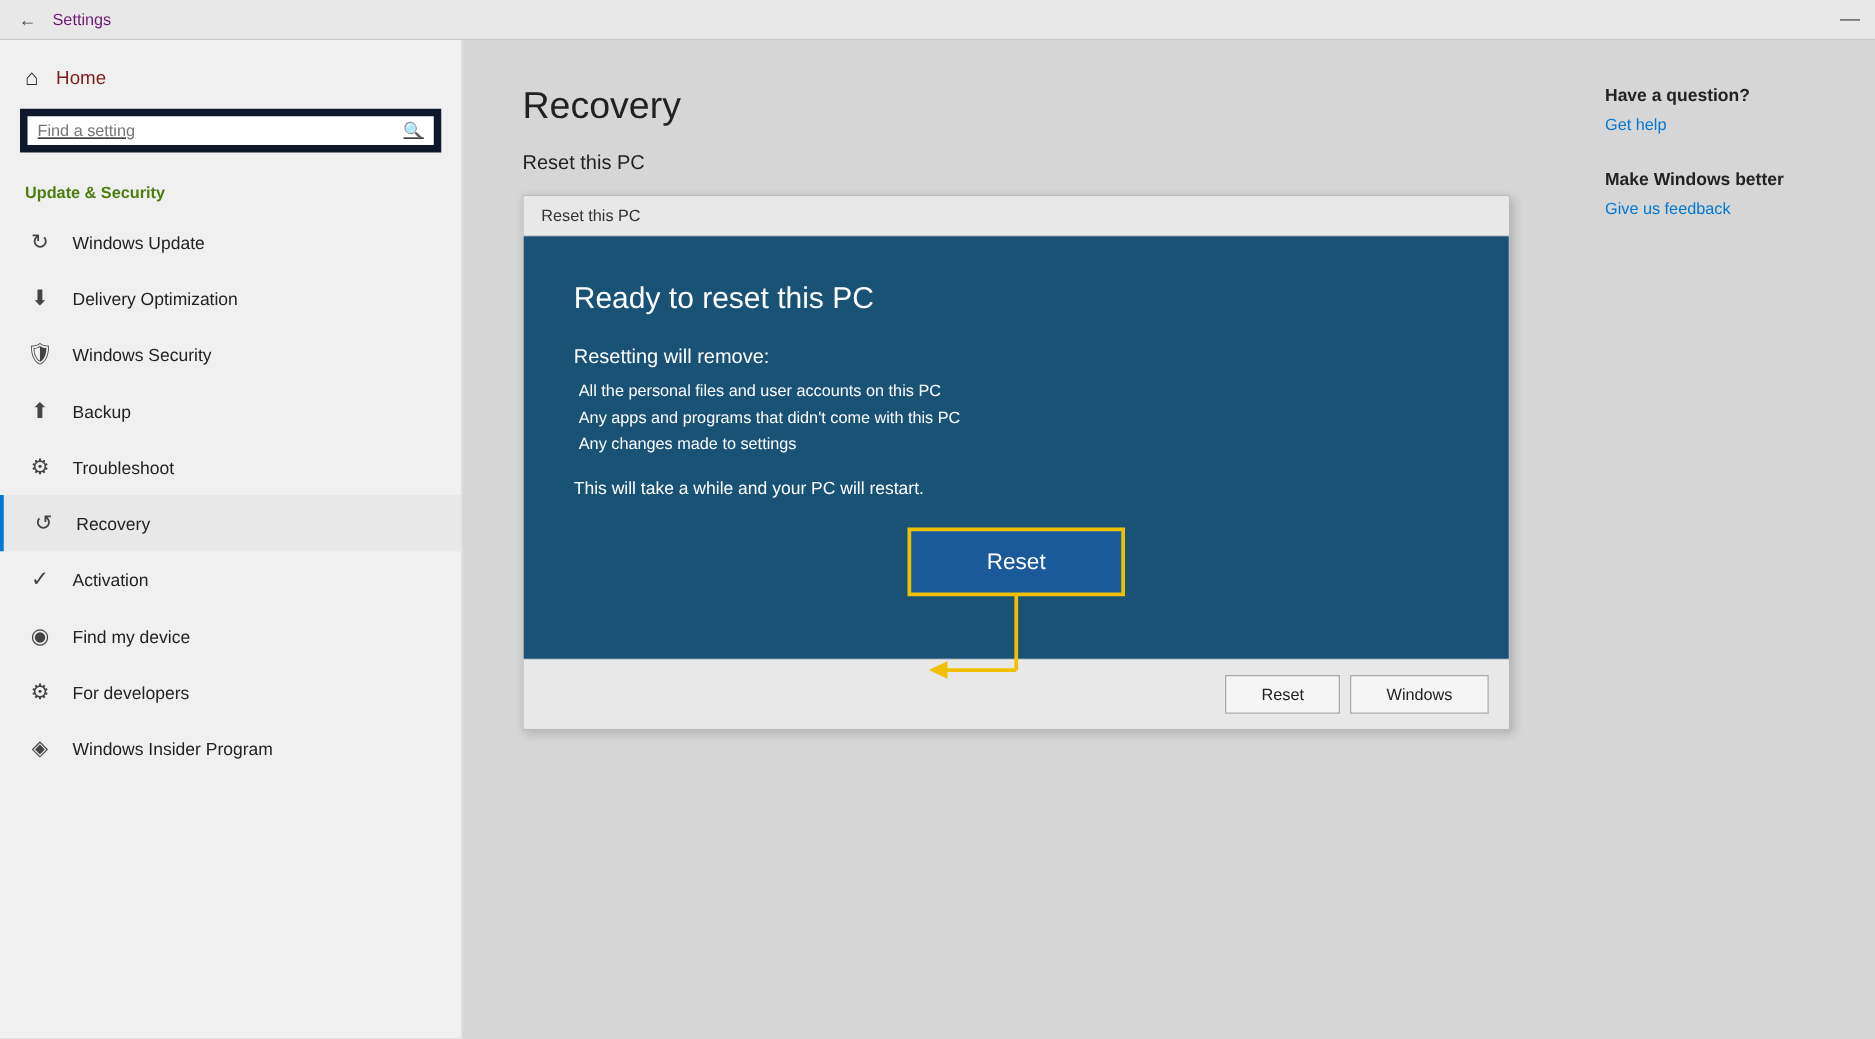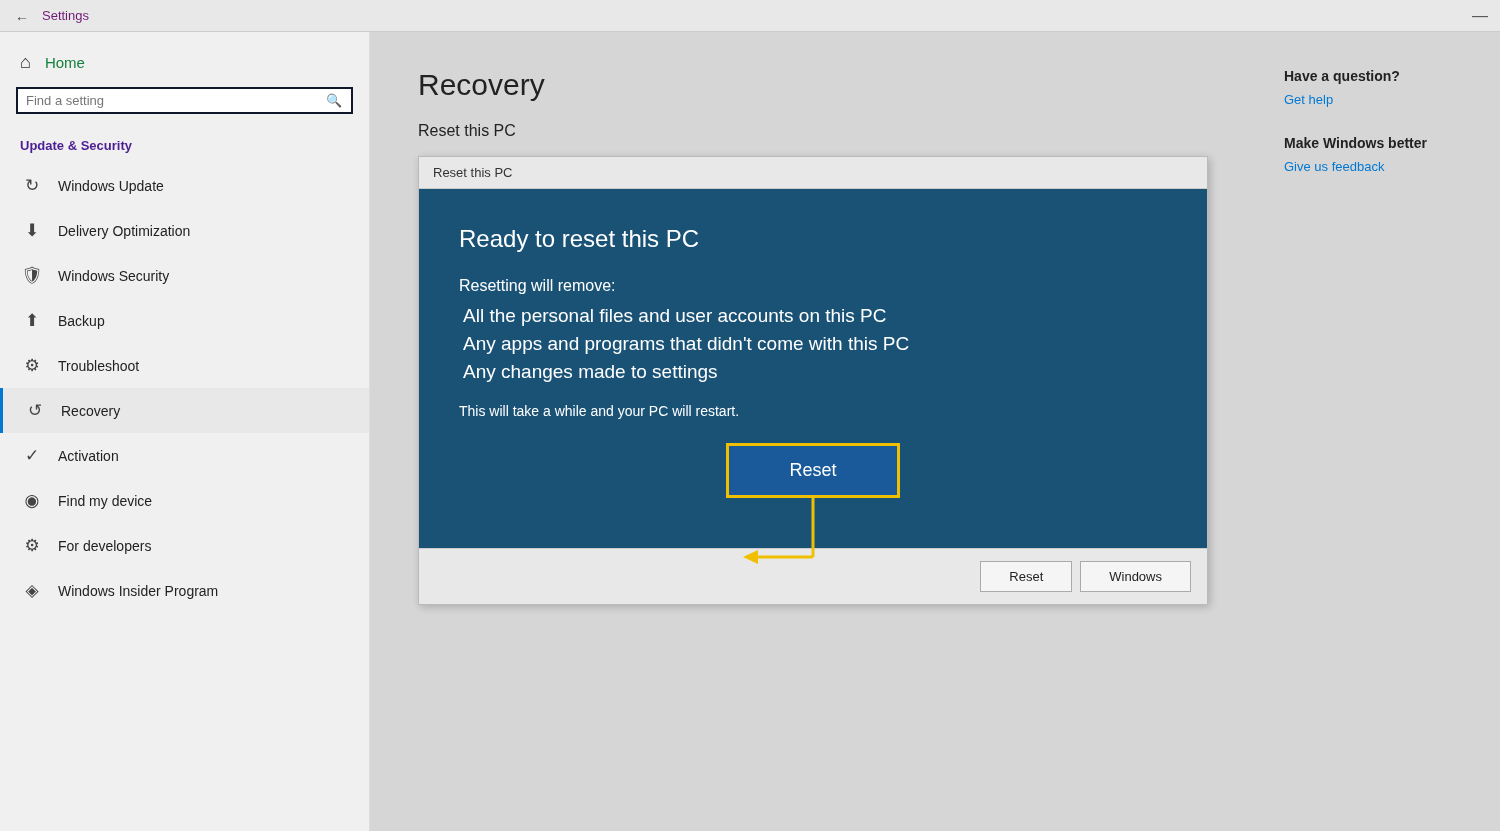--- a/index.html
+++ b/index.html
@@ -67,49 +67,50 @@
       padding: 20px 20px 14px 20px;
       cursor: pointer;
     }
     .sidebar-home-icon {
       font-size: 18px;
       margin-right: 14px;
       color: #333;
     }
     .sidebar-home-label {
       font-size: 15px;
-      color: #15803d;
+      color: #7f1d1d;
     }
 
     .sidebar-search {
       margin: 0 16px 16px 16px;
       display: flex;
       align-items: center;
-      border: 2px solid #0f172a;
+      border: 6px solid #0f172a;
       background: #fff;
       padding: 4px 8px;
+      text-decoration: underline;
     }
     .sidebar-search input {
       border: none;
       outline: none;
       flex: 1;
       font-size: 13px;
       color: #555;
       background: transparent;
     }
     .sidebar-search-icon {
       font-size: 13px;
       color: #555;
     }
 
     .sidebar-section-title {
       padding: 8px 28px 10px 20px;
       font-size: 13px;
       font-weight: 600;
-      color: #4c1d95;
+      color: #4d7c0f;
     }
 
     .sidebar-item {
       display: flex;
       align-items: center;
       padding: 12px 20px;
       cursor: pointer;
       font-size: 14px;
       color: #222;
     }
@@ -174,21 +175,21 @@
     .dialog-heading {
       font-size: 24px;
       font-weight: 300;
       margin-bottom: 24px;
     }
     .dialog-removing-title {
       font-size: 16px;
       margin-bottom: 10px;
     }
     .dialog-bullet {
-      font-size: 19px;
+      font-size: 13px;
       margin-bottom: 6px;
       padding-left: 4px;
     }
     .dialog-footer-note {
       font-size: 14px;
       margin-top: 20px;
       margin-bottom: 24px;
     }
     .big-reset-btn {
       padding: 14px 60px;

